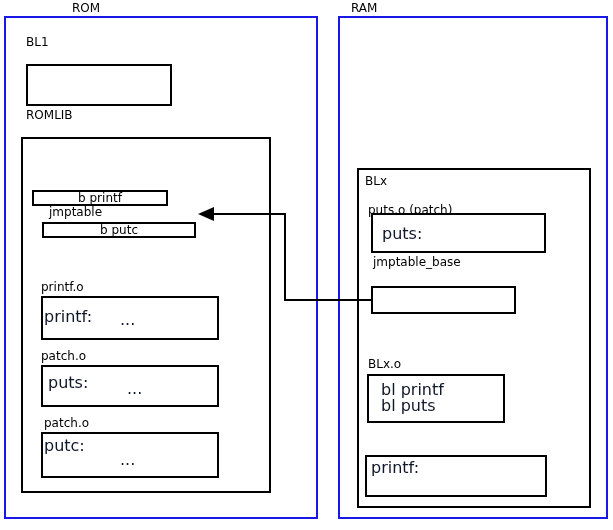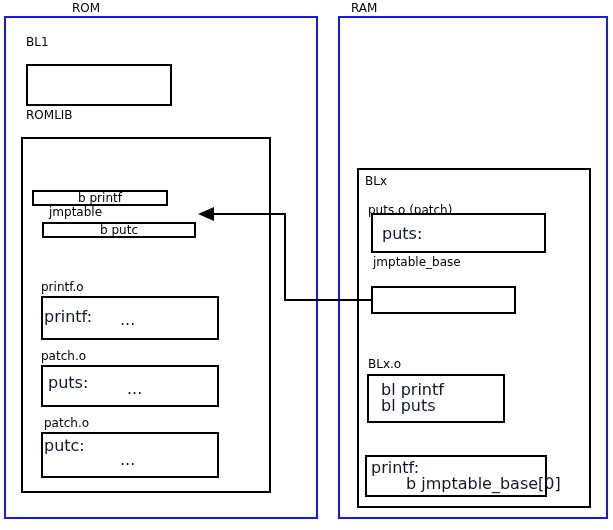--- a/index.html
+++ b/index.html
@@ -78,20 +78,19 @@
     <span class="code" style="left:8px;top:6px;"></span>
   </div>
 
   <div class="bx-label" style="left:368px;top:358px;">BLx.o</div>
   <div class="bx" style="left:367px;top:374px;width:138px;height:49px;"></div>
   <div class="code" style="left:381px;top:383px;">bl printf</div>
   <div class="code" style="left:381px;top:399px;">bl puts</div>
 
   <div class="bx" style="left:365px;top:455px;width:182px;height:42px;"></div>
   <div class="code" style="left:371px;top:461px;">printf:</div>
-  <div class="code" style="left:406px;top:477px;">b jmptable_base[0]</div>
 
   <svg class="linkart" viewBox="0 0 613 530" xmlns="http://www.w3.org/2000/svg">
     <polyline points="371,300 285,300 285,214 206,214" fill="none" stroke="#000000" stroke-width="2"></polyline>
     <polygon points="198,214 214,207 214,221" fill="#000000"></polygon>
   </svg>
 
 </div>
 
 </body></html>

